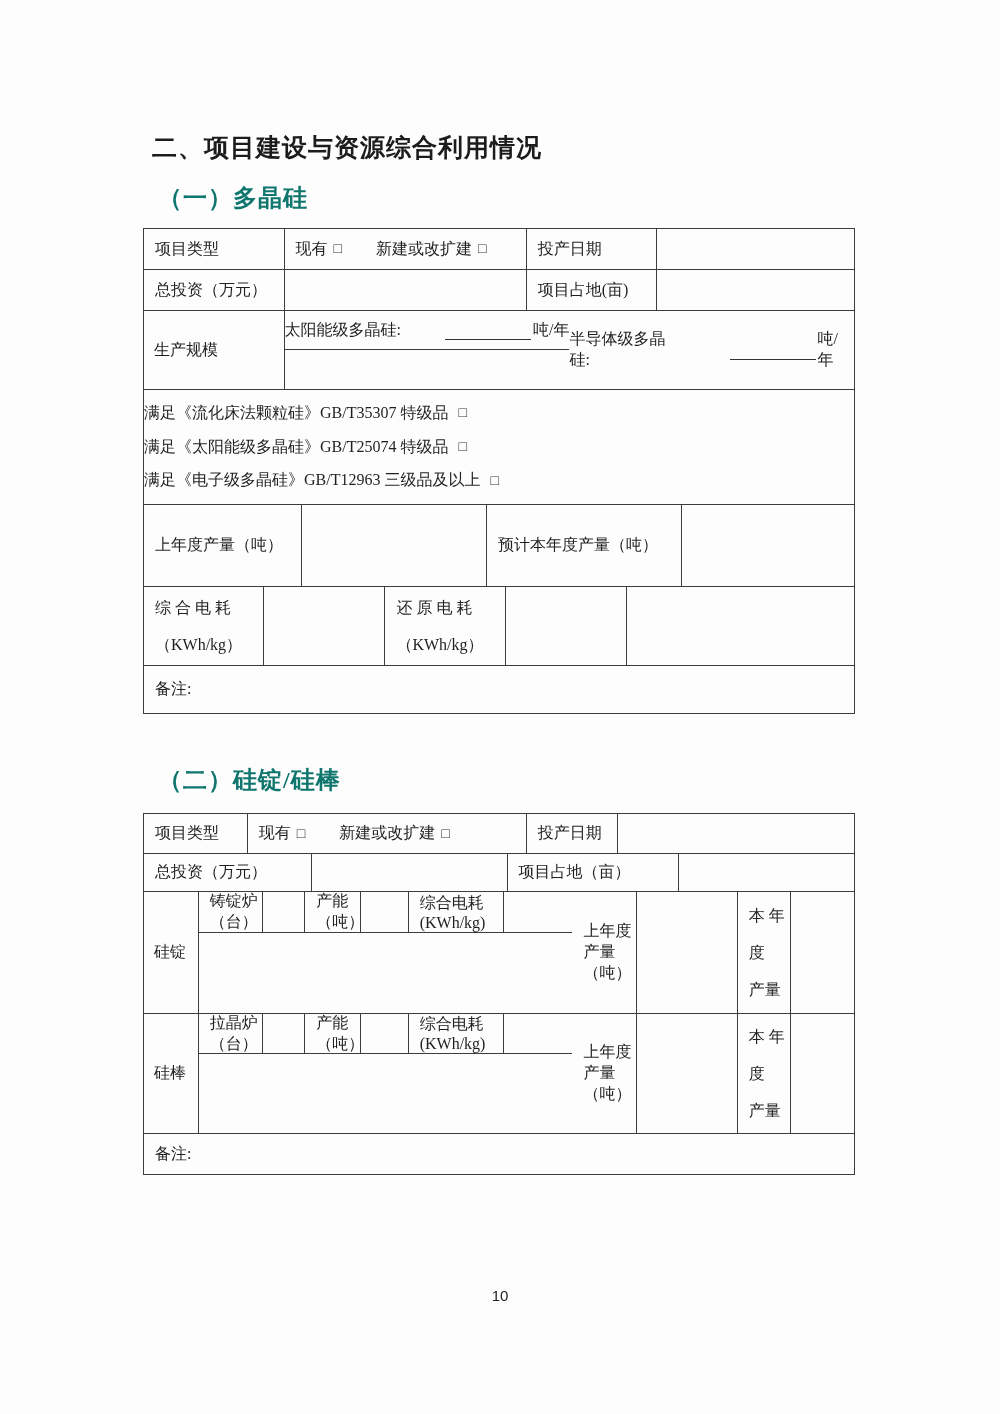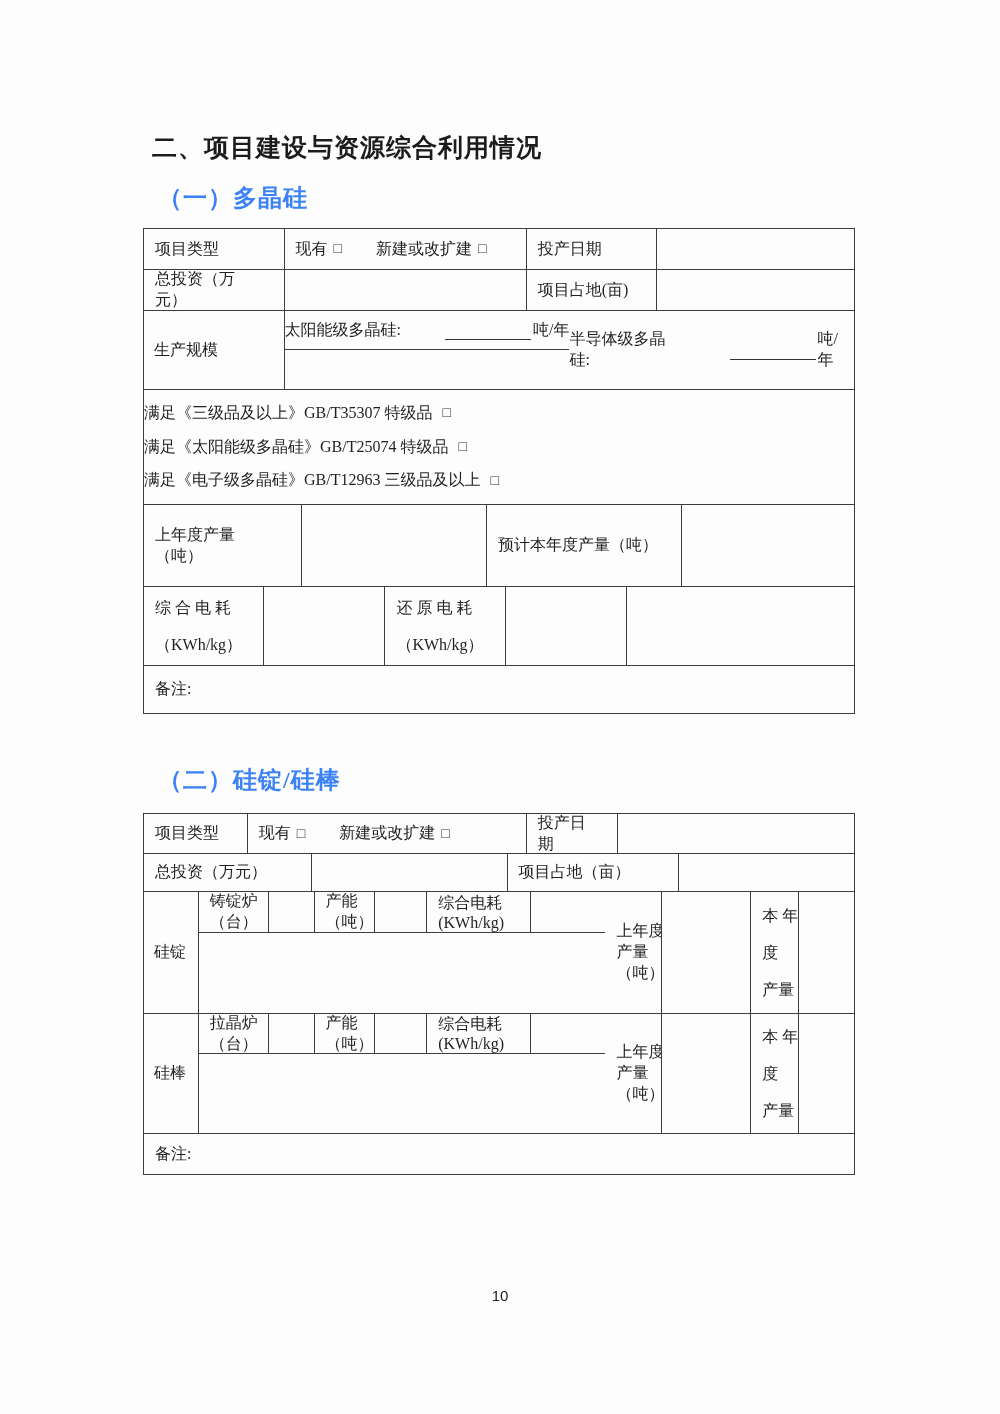--- a/index.html
+++ b/index.html
@@ -23,21 +23,21 @@
     font-weight: bold;
     letter-spacing: 1px;
     color: #1c1c1c;
   }
   .sub-heading {
     position: absolute;
     left: 158px;
     font-size: 24px;
     font-weight: bold;
     letter-spacing: 1px;
-    color: #3b82f6;
+    color: #0f766e;
   }
   .sub-heading.first { top: 182px; }
   .sub-heading.second { top: 764px; }
 
   .tbl {
     position: absolute;
     left: 143px;
     width: 712px;
     border: 1px solid #3d3d3d;
     font-size: 16px;
@@ -45,21 +45,21 @@
   }
   .tbl.t1 { top: 228px; }
   .tbl.t2 { top: 813px; }
 
   .tr { display: flex; border-bottom: 1px solid #3d3d3d; }
   .tr:last-child { border-bottom: none; }
   .td {
     border-right: 1px solid #3d3d3d;
     display: flex;
     align-items: center;
-    padding: 2px 21px 2px 11px;
+    padding: 2px 10px 2px 11px;
     overflow: hidden;
   }
   .td:last-child { border-right: none; }
   .td.fill { flex: 1; padding: 0; }
   .td.empty { padding: 0; }
 
   .ws { white-space: pre-line; line-height: 37px; }
 
   
   .group { display: flex; border-bottom: 1px solid #3d3d3d; }
@@ -208,21 +208,21 @@
             <span class="blank"></span>
             <span>吨/年</span>
           </div>
         </div>
       </div>
     </div>
 
     <div class="tr h-quality">
       <div class="td fill quality-cell">
         <div class="quality-line">
-          <span>满足《三级品及以上》GB/T35307 特级品</span>
+          <span>满足《流化床法颗粒硅》GB/T35307 特级品</span>
           <span class="cbx">□</span>
         </div>
         <div class="quality-line">
           <span>满足《太阳能级多晶硅》GB/T25074 特级品</span>
           <span class="cbx">□</span>
         </div>
         <div class="quality-line">
           <span>满足《电子级多晶硅》GB/T12963 三级品及以上</span>
           <span class="cbx">□</span>
         </div>

